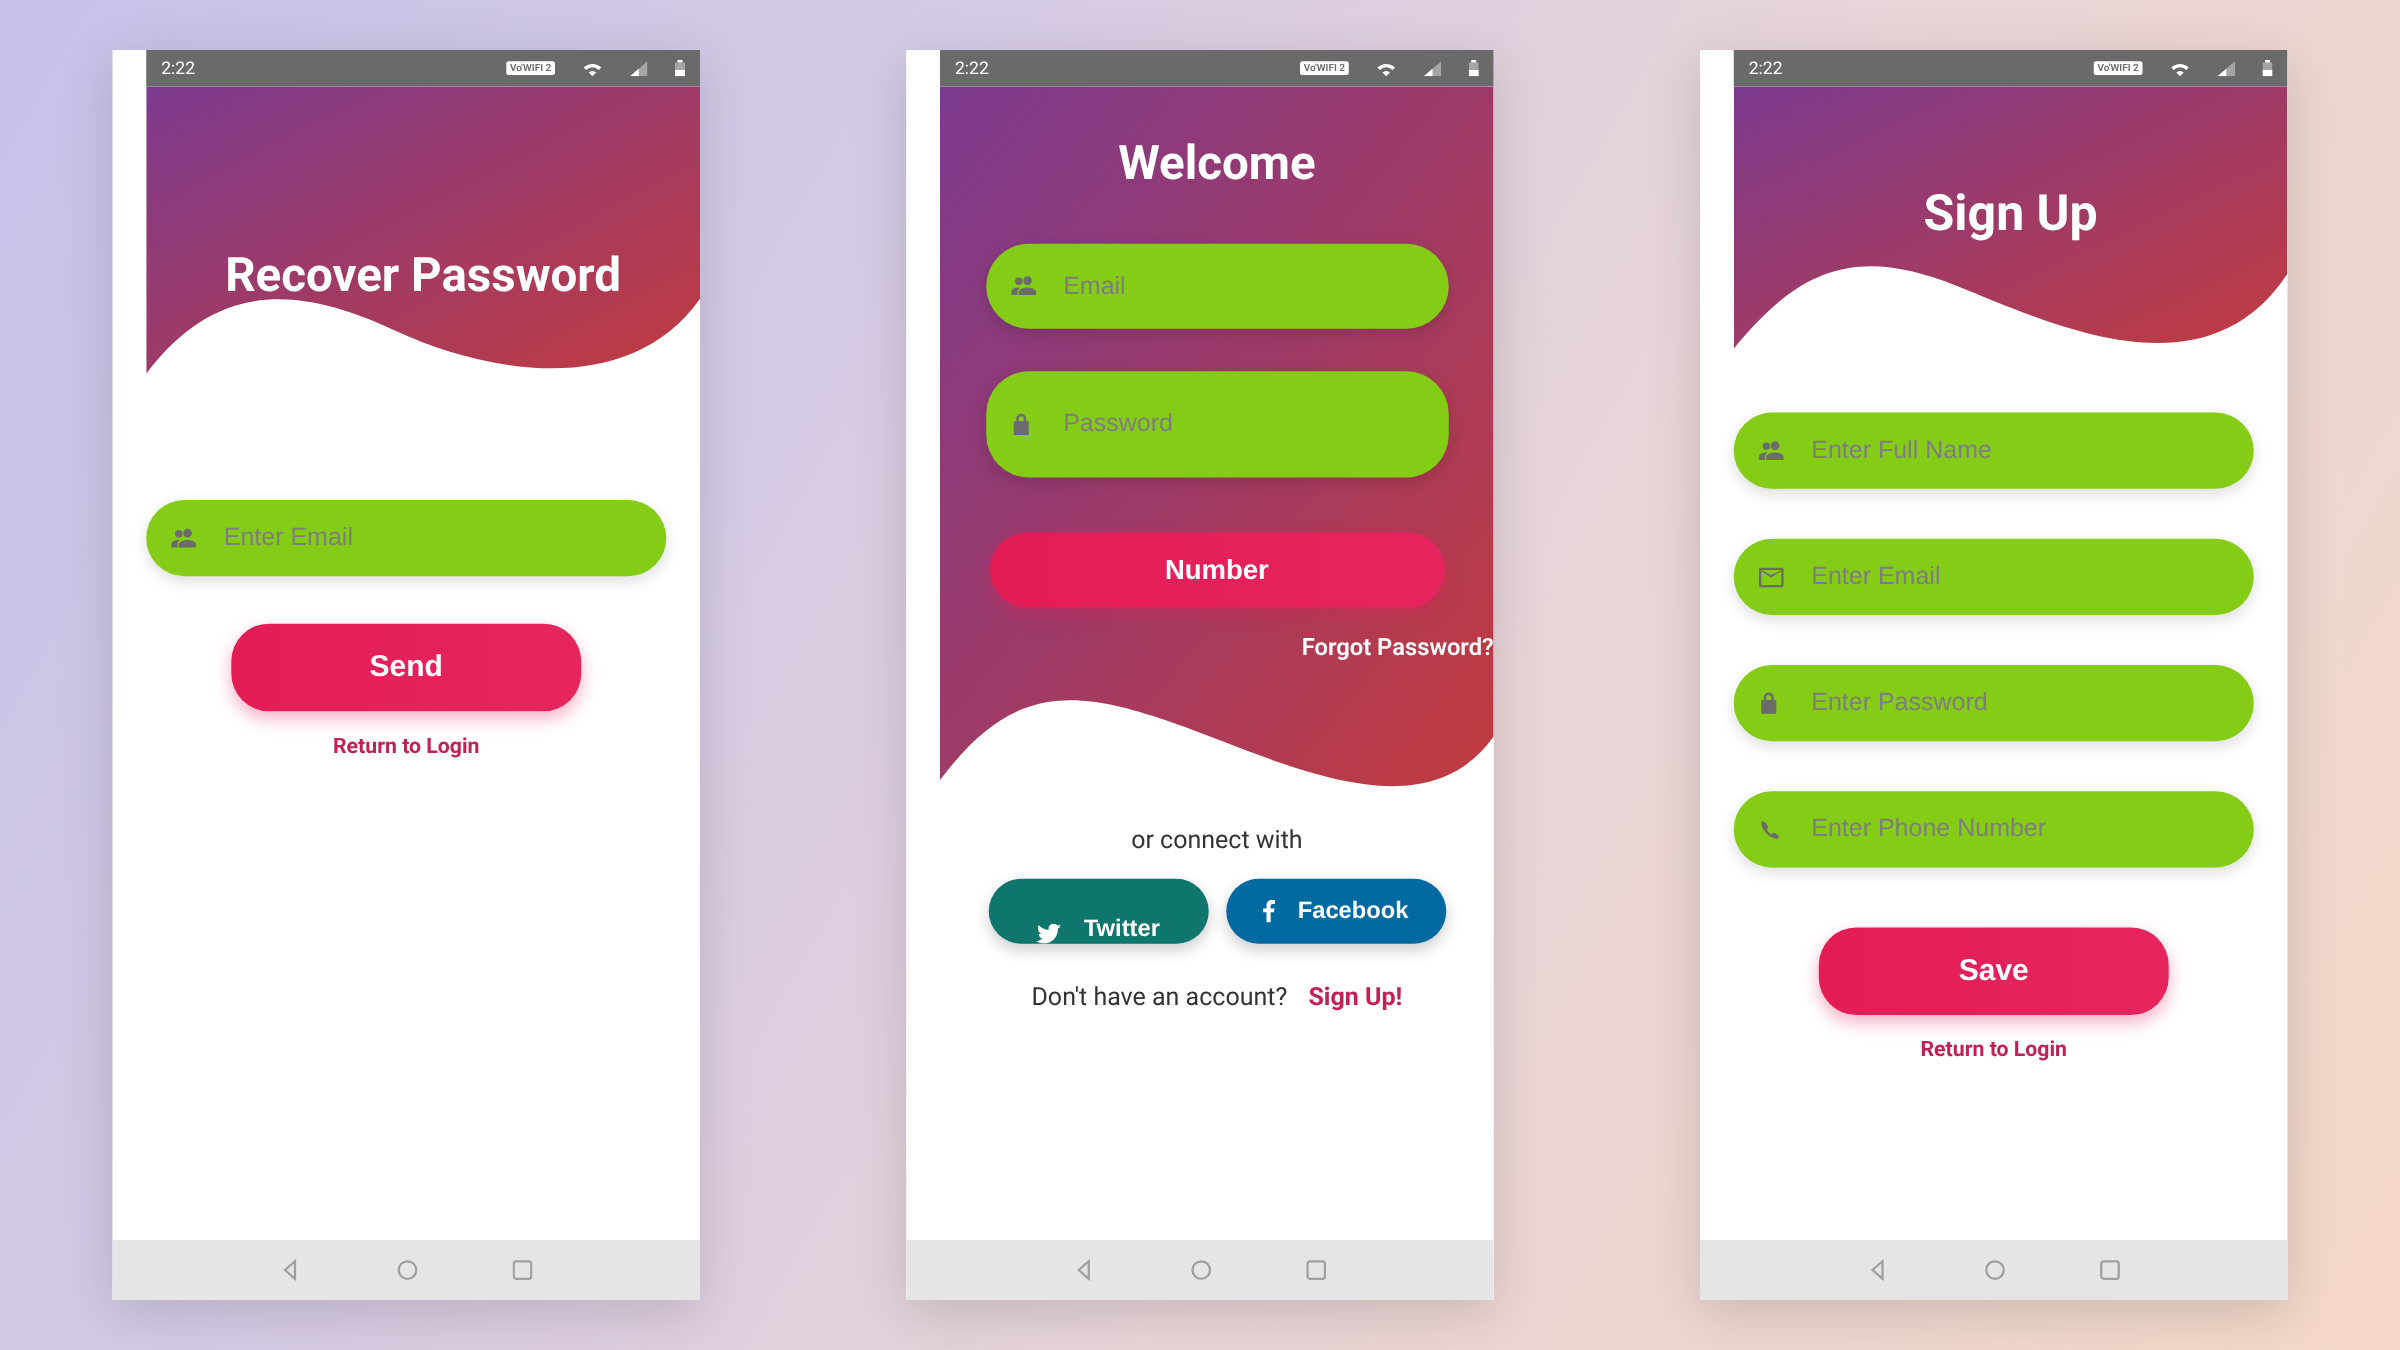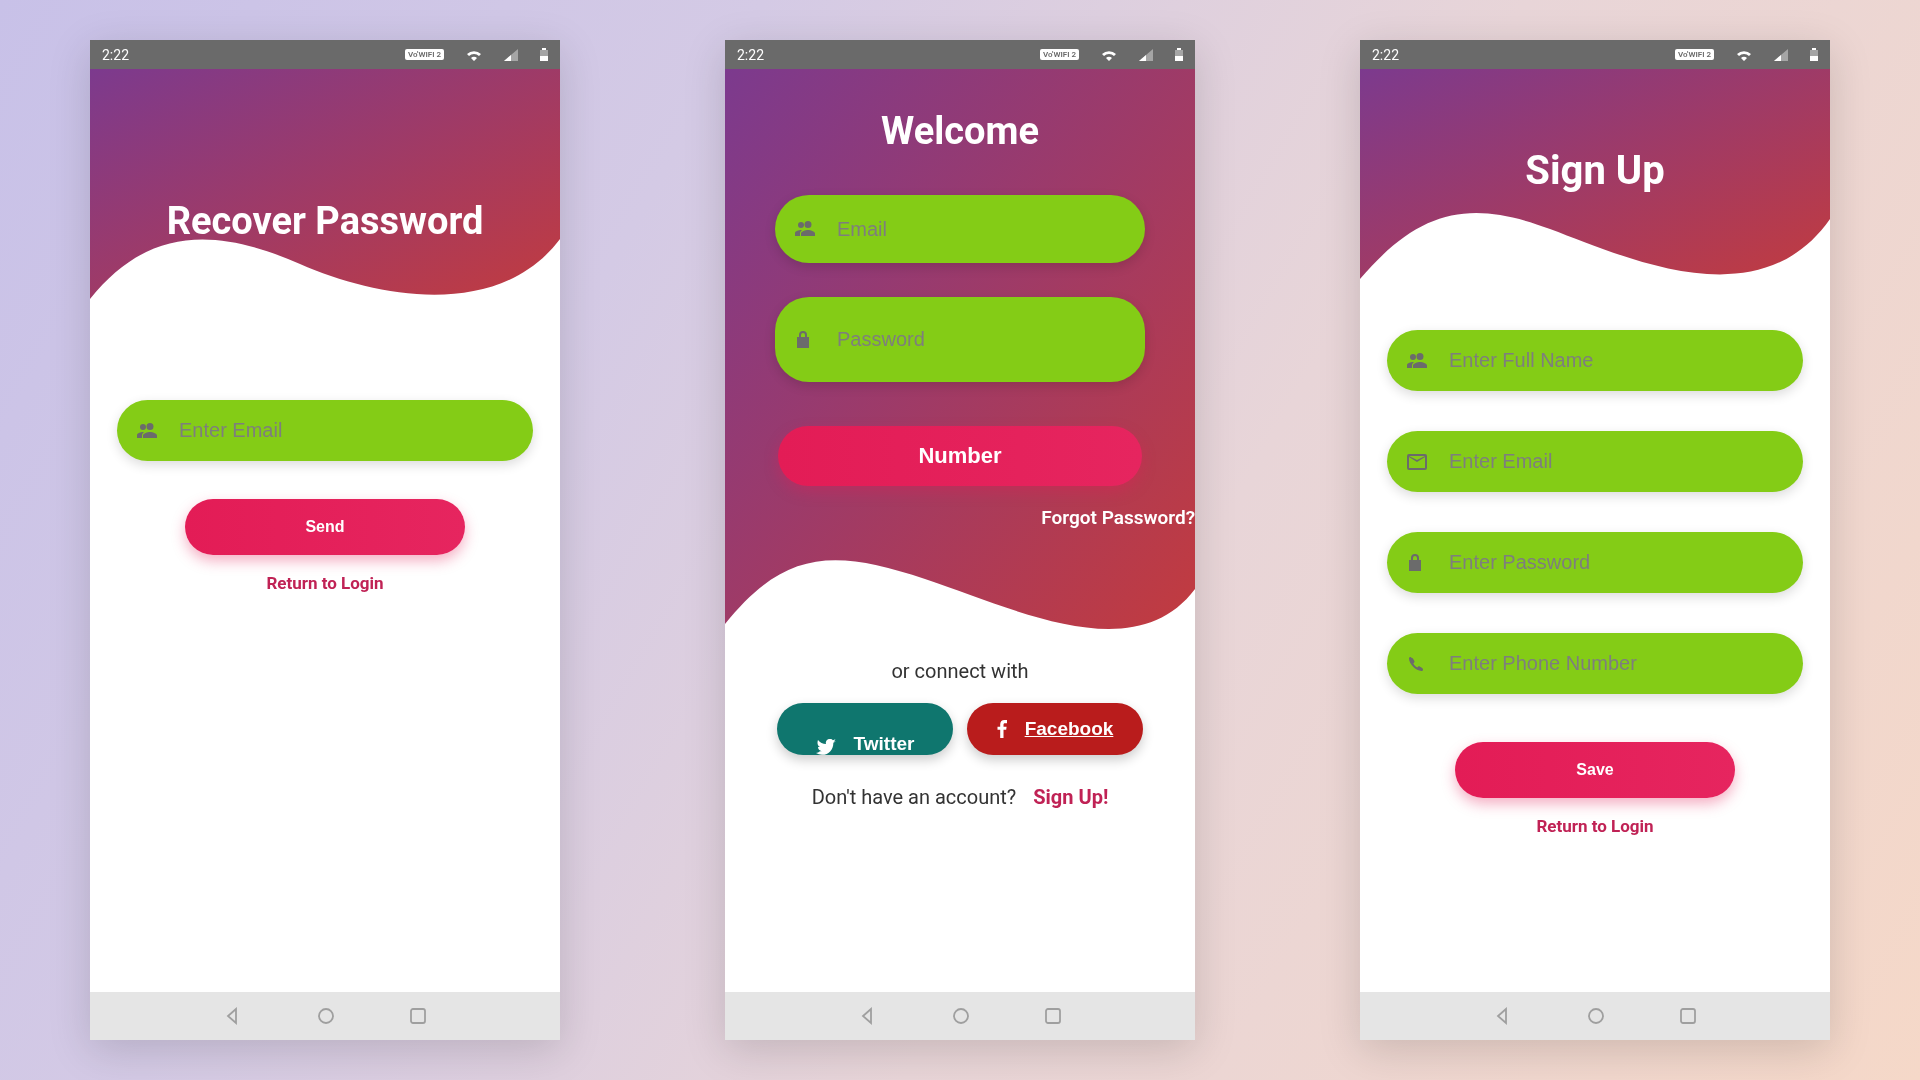--- a/index.html
+++ b/index.html
@@ -14,20 +14,21 @@
   justify-content: center;
   gap: 165px;
 }
 .phone {
   width: 470px;
   height: 1000px;
   background: #fff;
   box-shadow: 0 10px 40px rgba(0,0,0,0.15);
   position: relative;
   overflow: hidden;
+  padding-left: 27px;
 }
 .statusbar {
   height: 29px;
   background: #6a6a6a;
   display: flex;
   align-items: center;
   justify-content: space-between;
   padding: 0 12px;
   color: #fff;
   font-size: 14px;
@@ -84,26 +85,26 @@
   font-size: 20px;
   flex: 1;
   margin-left: 14px;
   color: #444;
   background: transparent;
 }
 .input-pill input::placeholder { color: #7e7e7e; }
 .btn-primary {
   display: block;
   width: 280px;
-  height: 56px;
+  height: 70px;
   background: linear-gradient(90deg, #e31c56, #e6255f);
   color: #fff;
   border-radius: 30px;
   border: none;
-  font-size: 16px;
+  font-size: 24px;
   font-weight: 600;
   margin: 0 auto;
   box-shadow: 0 6px 14px rgba(227,28,86,0.35);
   cursor: pointer;
 }
 .btn-primary.wide { width: 364px; height: 60px; font-size: 22px; }
 .link-pink {
   display: block;
   text-align: center;
   color: #c02255;
@@ -142,21 +143,21 @@
   font-weight: 600;
   font-size: 19px;
   display: flex;
   align-items: center;
   justify-content: center;
   gap: 18px;
   box-shadow: 0 5px 12px rgba(0,0,0,0.2);
   cursor: pointer;
 }
 .social-btn.tw { background: #0f766e; align-items: flex-end; }
-.social-btn.fb { background: #b91c1c; text-decoration: underline; }
+.social-btn.fb { background: #0369a1; }
 .signup-row {
   text-align: center;
   font-size: 20px;
   margin-top: 30px;
   color: #333;
 }
 .signup-row .link { color: #c02255; font-weight: 700; cursor: pointer; margin-left: 12px; }
 .content { position: relative; z-index: 5; }
 .abs { position: absolute; left: 0; right: 0; }
 </style>

